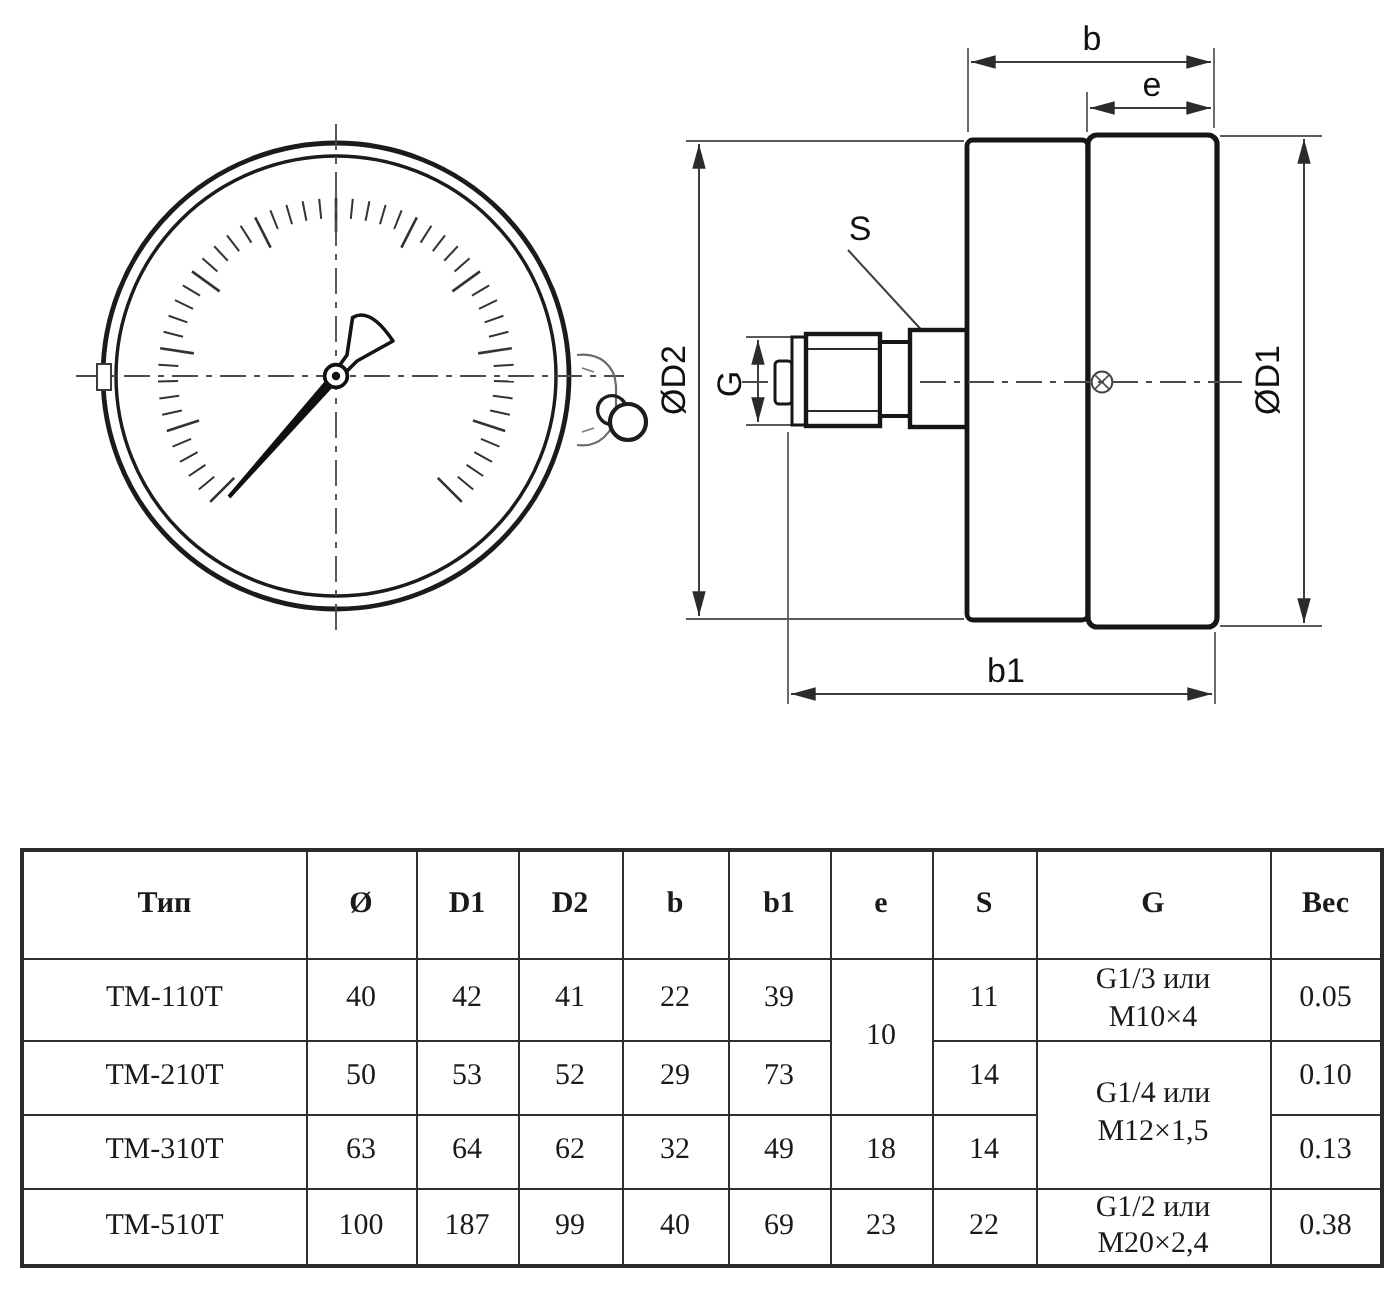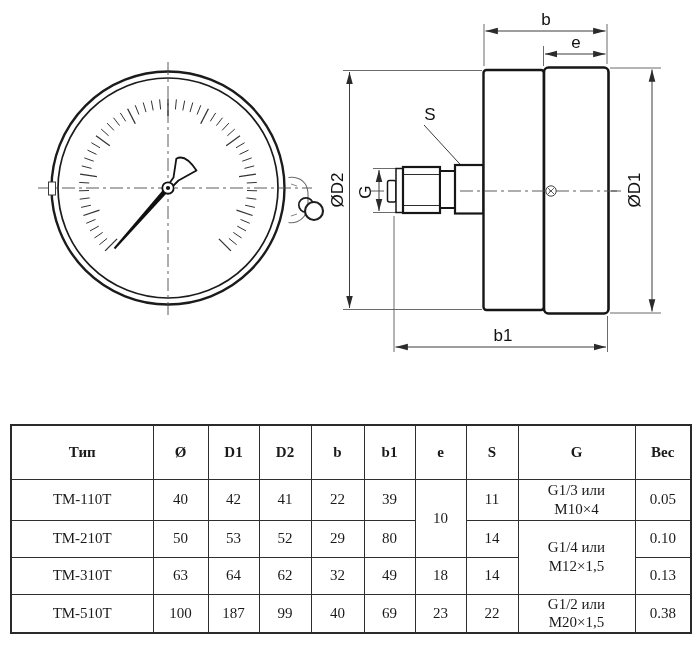--- a/index.html
+++ b/index.html
@@ -218,21 +218,21 @@
       <span class="gline">М10×4</span>
     </td>
     <td>0.05</td>
   </tr>
   <tr class="rr">
     <td>ТМ-210Т</td>
     <td>50</td>
     <td>53</td>
     <td>52</td>
     <td>29</td>
-    <td>80</td>
+    <td>73</td>
     <td>14</td>
     <td rowspan="2">
       <span class="gline">G1/4 или</span>
       <span class="gline">М12×1,5</span>
     </td>
     <td>0.10</td>
   </tr>
   <tr class="rr">
     <td>ТМ-310Т</td>
     <td>63</td>
@@ -248,18 +248,18 @@
     <td>ТМ-510Т</td>
     <td>100</td>
     <td>187</td>
     <td>99</td>
     <td>40</td>
     <td>69</td>
     <td>23</td>
     <td>22</td>
     <td>
       <span class="gline">G1/2 или</span>
-      <span class="gline">М20×1,5</span>
+      <span class="gline">М20×2,4</span>
     </td>
     <td>0.38</td>
   </tr>
 </tbody>
   </table>
 
 </body></html>

